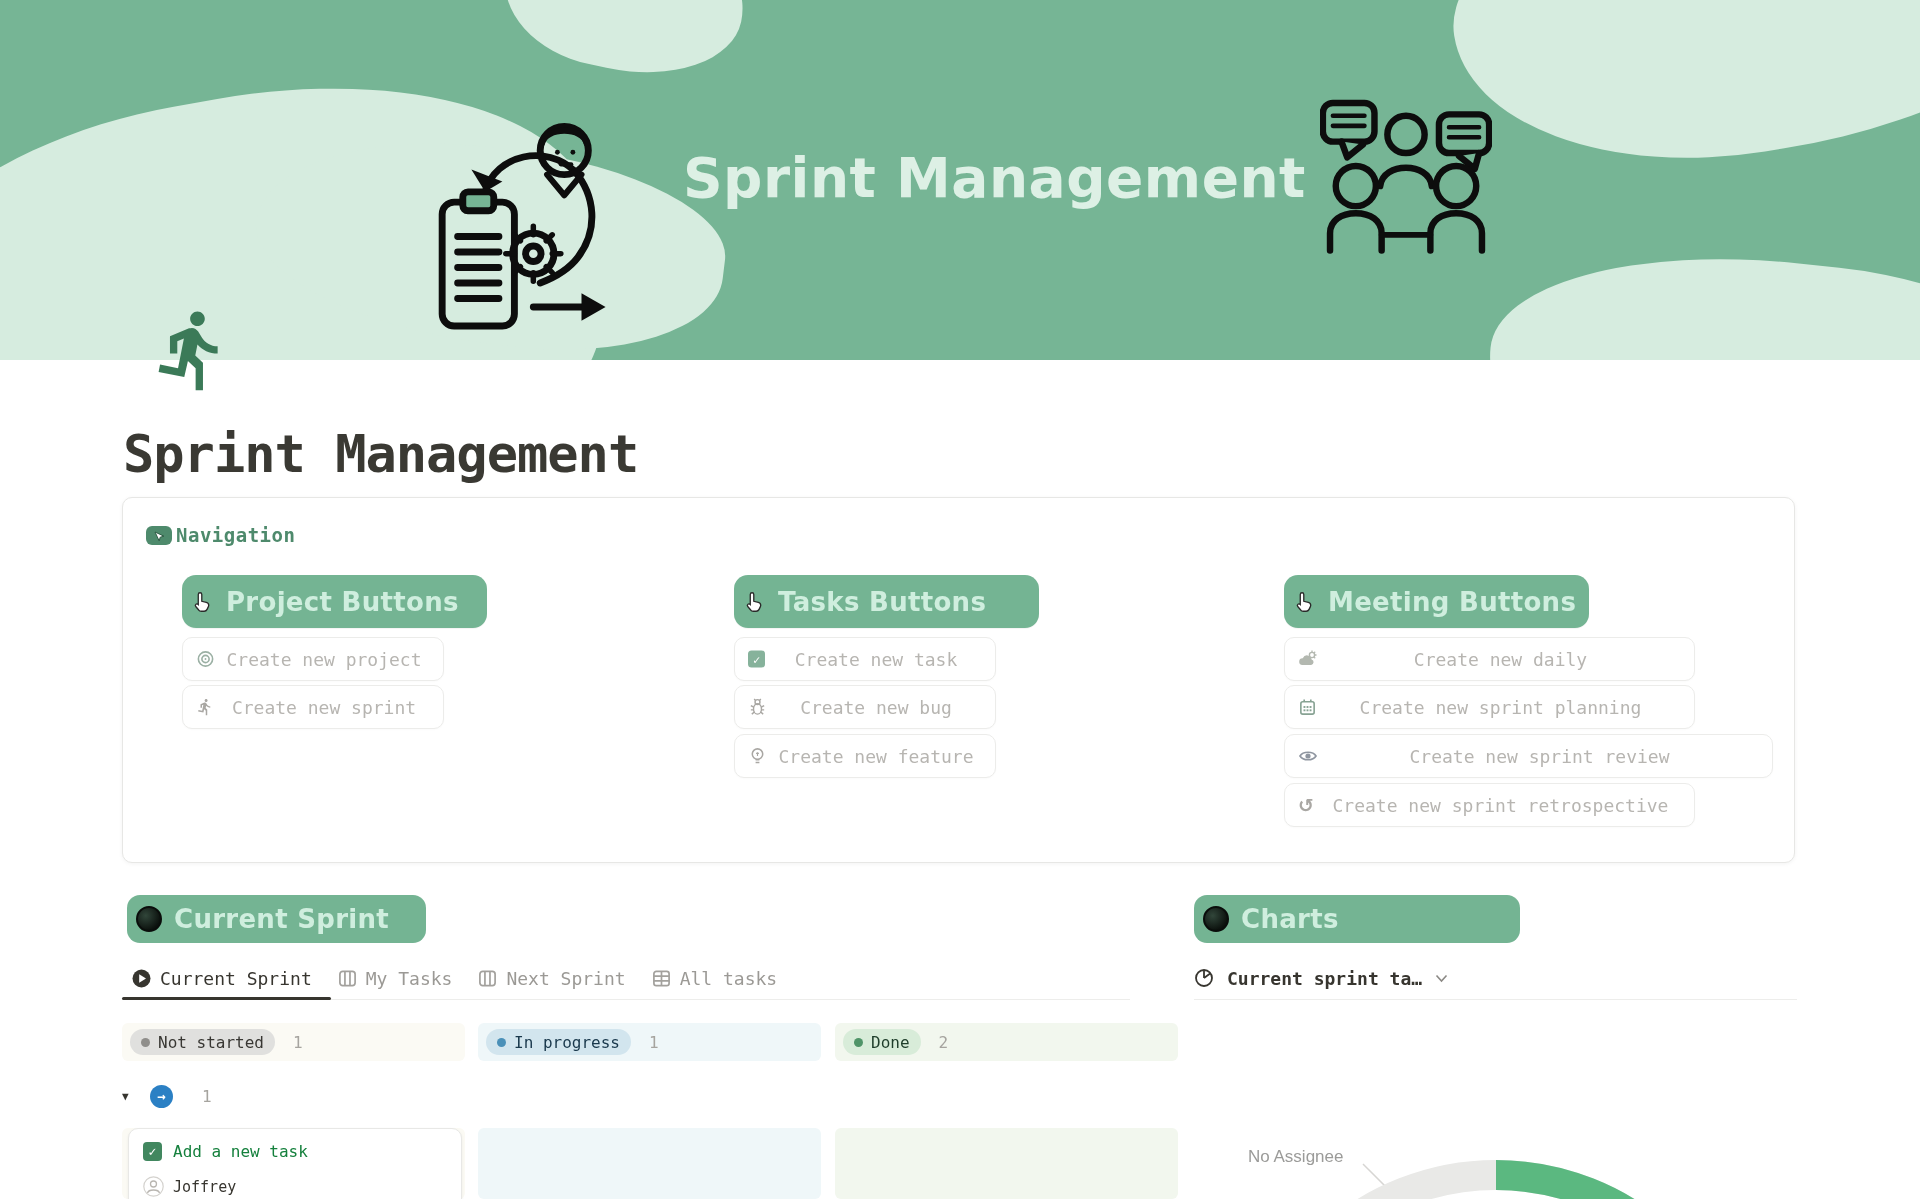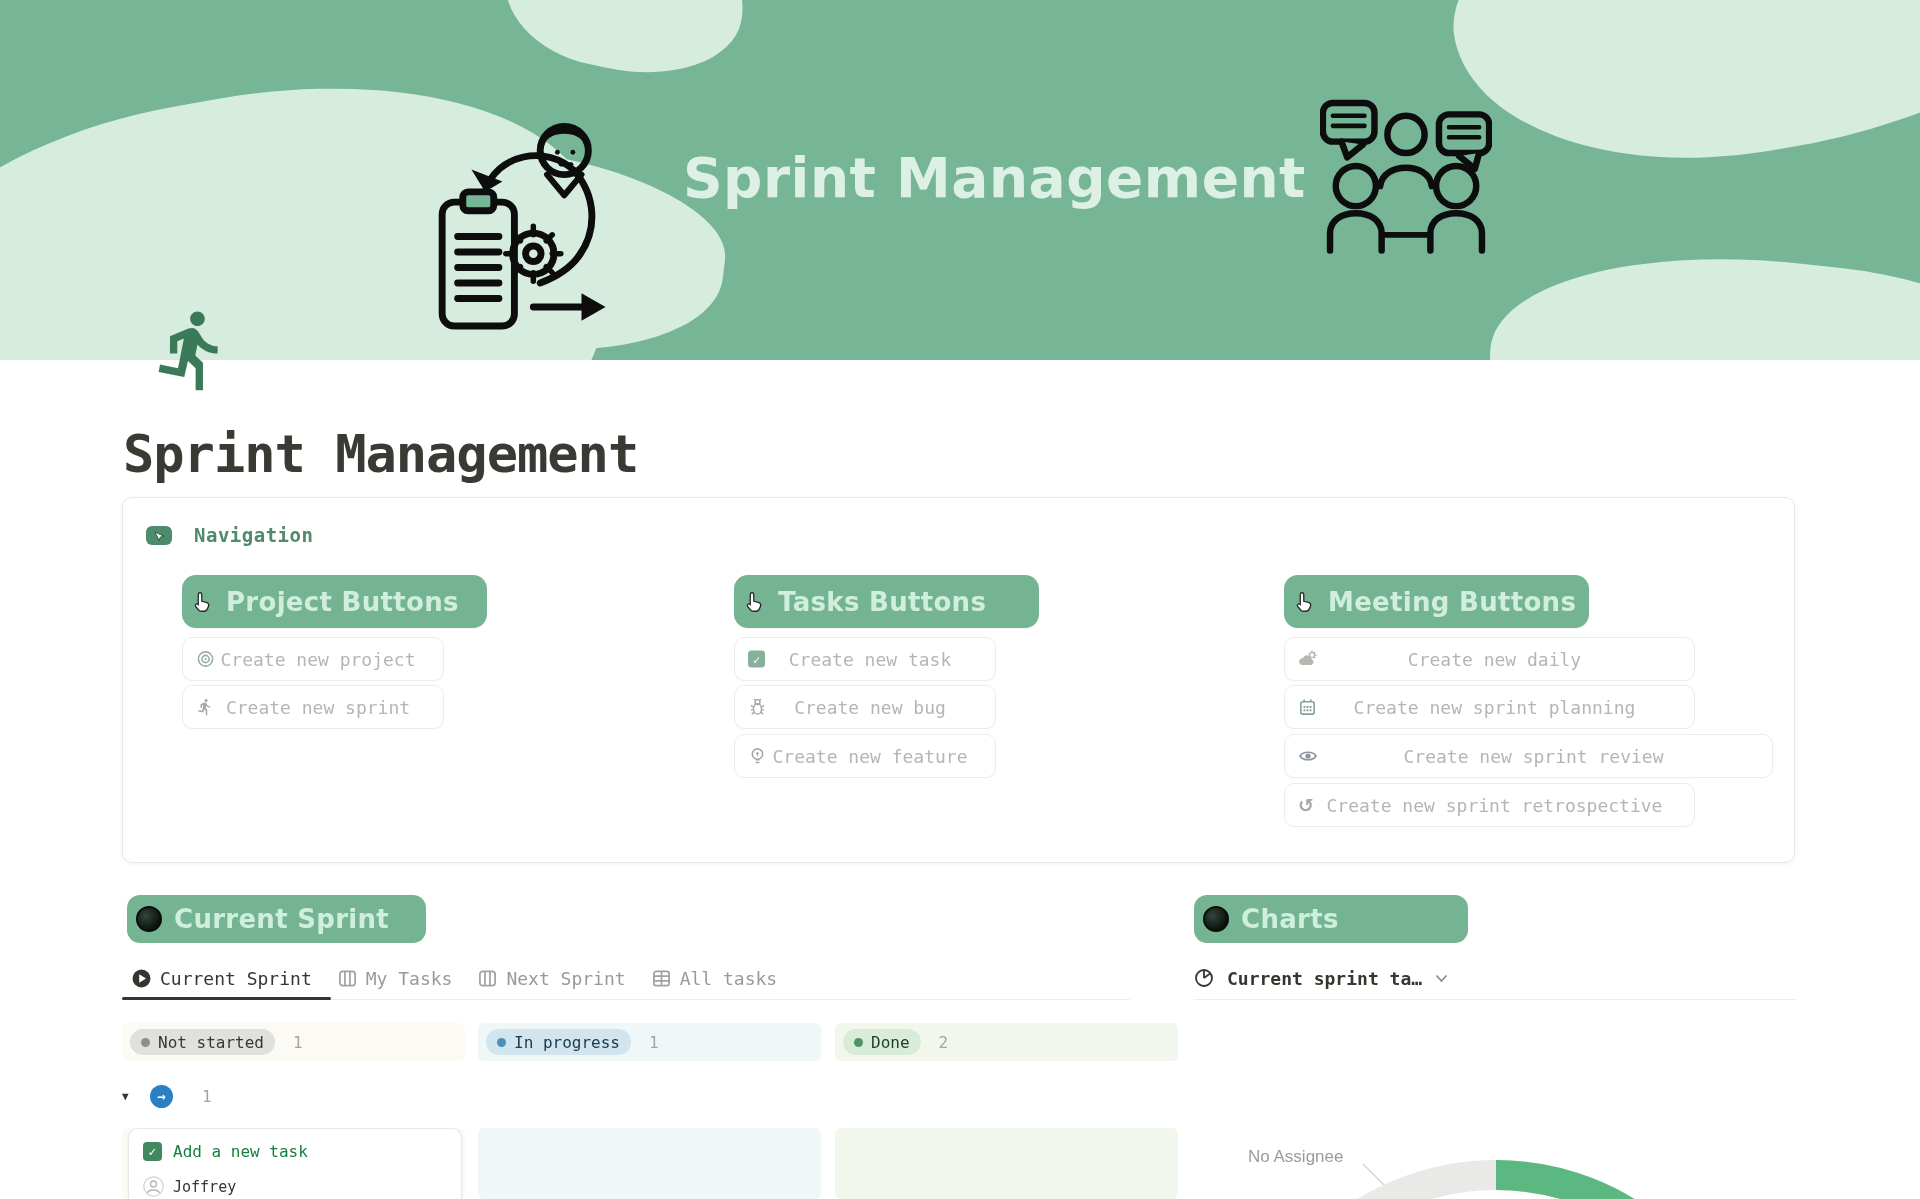--- a/index.html
+++ b/index.html
@@ -19,31 +19,31 @@
   #blob-br{left:1488px;top:262px;width:580px;height:250px;border-radius:55% 45% 60% 40%/50% 50% 42% 58%;transform:rotate(6deg)}
   #banner-title{left:683px;top:146px;font-size:55px;font-weight:800;color:#ddf0e5;letter-spacing:.5px}
 
   
   #page-icon{left:148px;top:306px;width:88px;height:88px}
   #page-title{left:123px;top:424px;font-size:52px;font-weight:700;letter-spacing:-1px;color:#3a3933}
 
   
   #nav-card{left:122px;top:497px;width:1673px;height:366px;background:#fff;border:1px solid #e7e7e5;
             border-radius:10px;box-shadow:0 1px 4px rgba(15,15,15,.05)}
-  #nav-label-row{position:absolute;left:23px;top:26px;display:flex;align-items:center;gap:22px}
+  #nav-label-row{position:absolute;left:23px;top:26px;display:flex;align-items:center;gap:4px}
   #nav-label{font-size:19px;font-weight:700;color:#4e8a6c;letter-spacing:.5px}
   .btn-icon-chip{width:26px;height:19px;background:#4e8a6c;border-radius:6px;position:relative}
   .btn-icon-chip svg{position:absolute;left:8px;top:5px}
   .nav-col{position:absolute;top:0;left:0}
   .green-pill{display:flex;align-items:center;gap:12px;height:53px;background:#74b493;
               border-radius:14px;padding:0 4px 0 10px;box-shadow:0 1px 0 rgba(0,0,0,.04)}
   .green-pill .pill-label{font-size:26px;font-weight:800;color:#cfeede;letter-spacing:.3px;white-space:nowrap}
   .outline-btn{position:absolute;height:44px;background:#fff;border:1px solid #ececea;border-radius:10px;
                box-shadow:0 1px 2px rgba(15,15,15,.02);display:flex;align-items:center;justify-content:center}
-  .outline-btn .btn-label{font-size:18px;color:#b7b5b1;white-space:nowrap;padding-left:10px}
+  .outline-btn .btn-label{font-size:18px;color:#b7b5b1;white-space:nowrap;padding-left:22px}
   .outline-btn .lead-icon{position:absolute;left:13px;top:50%;transform:translateY(-50%);display:flex}
   .glyph-icon{font-family:"DejaVu Sans",sans-serif;color:#a9a7a3;font-size:19px;line-height:1;font-weight:700}
 
   
   .section-pill{position:absolute;display:flex;align-items:center;gap:12px;height:48px;background:#74b493;
                 border-radius:13px;padding:0 18px 0 9px;}
   .section-pill .pill-label{font-size:26px;font-weight:800;color:#cfeede;letter-spacing:.3px;white-space:nowrap}
   .black-dot{width:26px;height:26px;border-radius:50%;border:2px solid #0a0d0b;
              background:radial-gradient(circle at 35% 35%, #31463a, #0c120e 72%)}
 
@@ -339,21 +339,21 @@
   <div id="assignee-row">
     <svg width="21" height="21" viewBox="0 0 21 21">
       <circle cx="10.5" cy="10.5" r="9.7" fill="#fff" stroke="#d4d2ce" stroke-width="1.2"></circle>
       <circle cx="10.5" cy="8" r="3" fill="none" stroke="#b9b6b1" stroke-width="1.3"></circle>
       <path d="M4.5 17 c1 -4 11 -4 12 0" fill="none" stroke="#b9b6b1" stroke-width="1.3"></path>
     </svg>
     <span id="assignee-name">Joffrey</span>
   </div>
 </div>
 
-<div class="section-pill" style="left:1194px;top:895px;width:274px">
+<div class="section-pill" style="left:1194px;top:895px;width:326px">
   <span class="black-dot"></span>
   <span class="pill-label display">Charts</span>
 </div>
 
 <div class="abs" id="chart-header">
   <svg width="20" height="20" viewBox="0 0 20 20" fill="none" stroke="#37352f" stroke-width="1.8">
     <circle cx="10" cy="10" r="8"></circle>
       <path d="M10 10 V2 M10 10 L16.5 5.3"></path>
   </svg>
   <span id="chart-view-title">Current sprint ta…</span>

